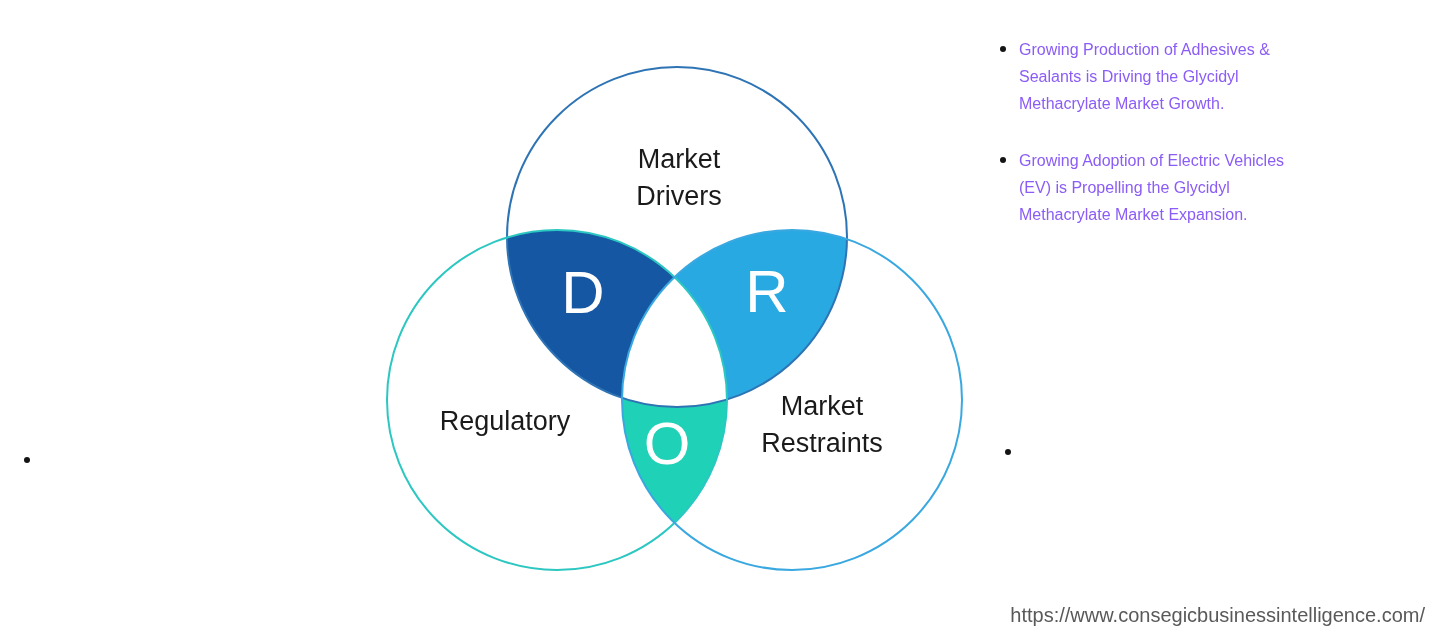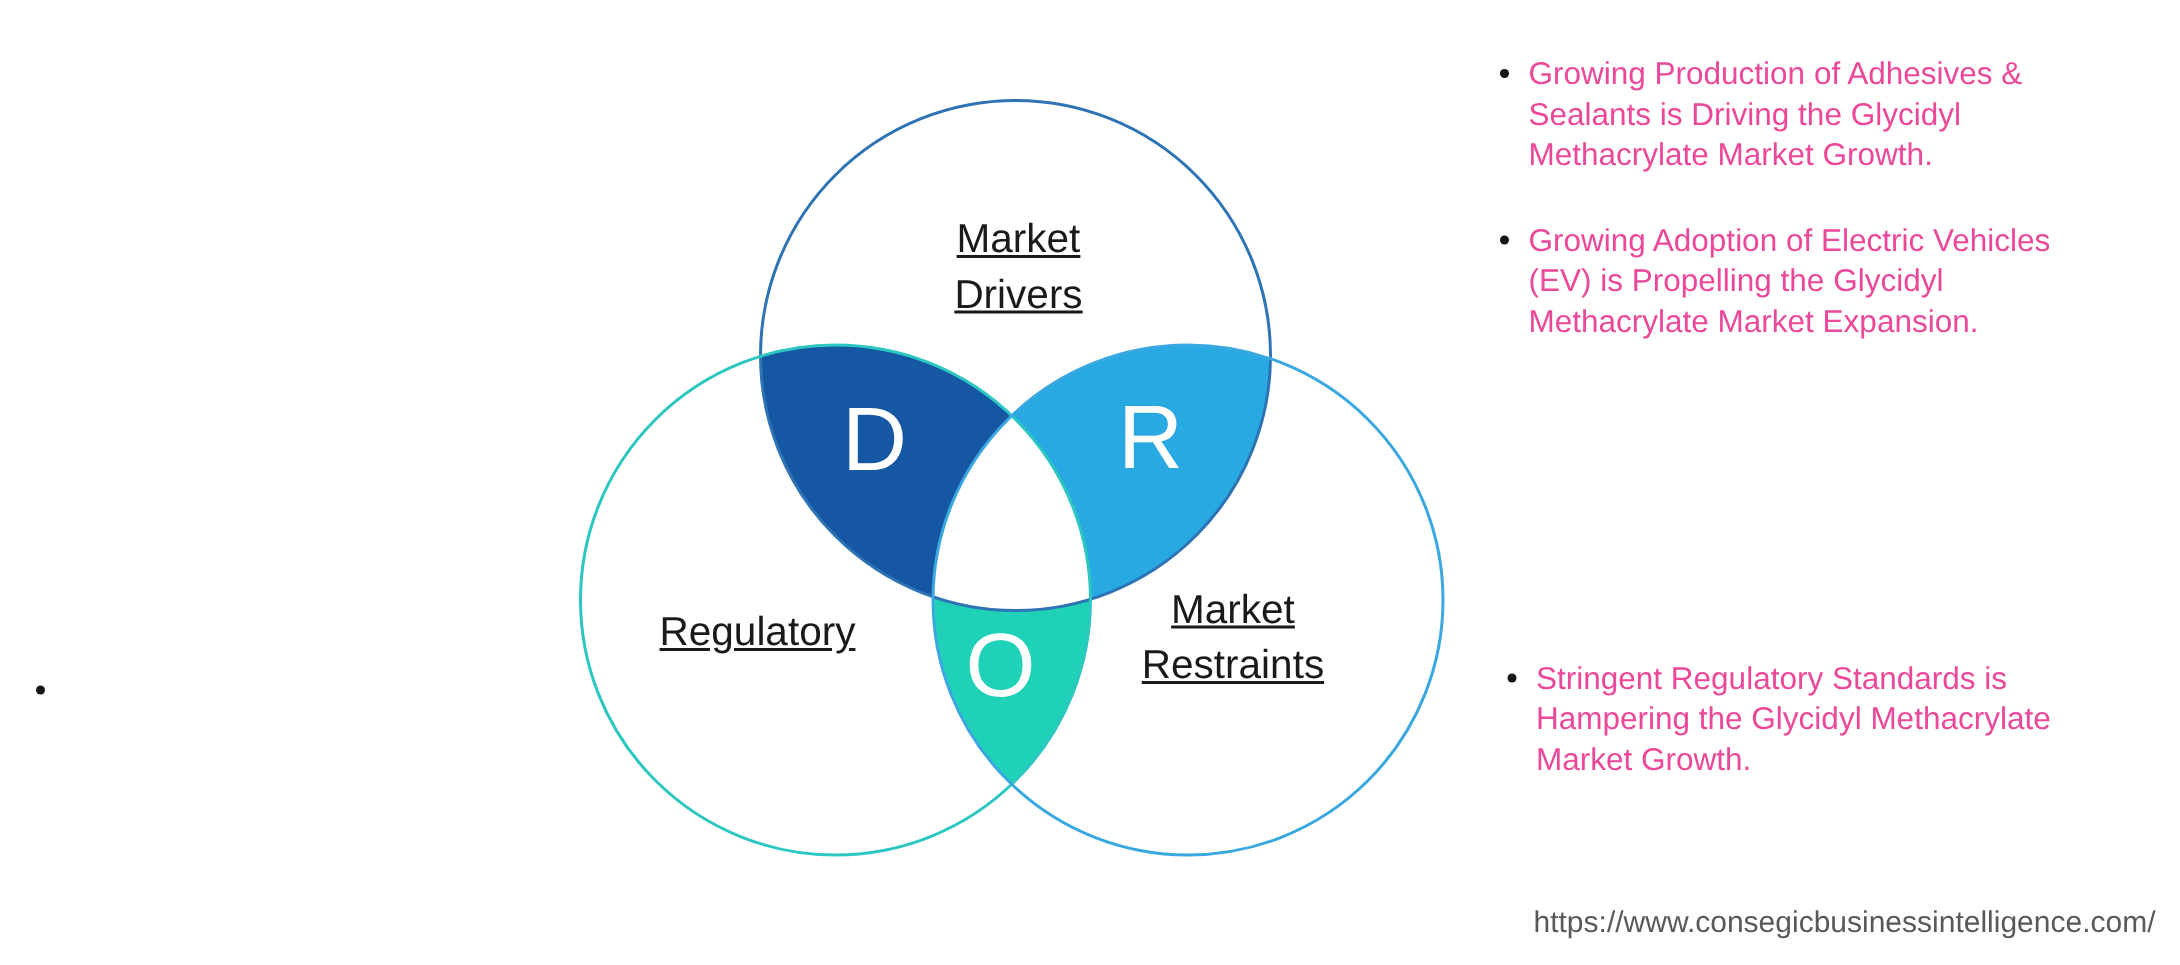--- a/index.html
+++ b/index.html
@@ -19,50 +19,49 @@
     fill: #ffffff;
   }
   .circle-label {
     position: absolute;
     width: 220px;
     text-align: center;
     font-size: 27px;
     line-height: 37px;
     color: #1a1a1a;
     white-space: pre-line;
-    text-decoration: underline;
   }
   .label-drivers     { left: 569px; top: 141px; }
   .label-opportunity { left: 395px; top: 403px; }
   .label-restraints  { left: 712px; top: 388px; }
   .bullet-block { position: absolute; }
   .bullet-block ul { list-style: none; margin: 0; padding: 0; }
   .bullet-block li { display: flex; align-items: flex-start; margin: 0 0 30px 0; }
   .bullet-block li:last-child { margin-bottom: 0; }
   .bullet-dot {
     flex: 0 0 auto;
     width: 6px; height: 6px;
     margin: 10px 13px 0 0;
     border-radius: 50%;
     background: #141414;
     font-size: 0;
     overflow: hidden;
   }
   .bullet-text {
-    font-size: 21px;
+    font-size: 16px;
     line-height: 27px;
-    color: #ec4899;
+    color: #8b5cf6;
     white-space: pre-line;
   }
   .block-top-right    { left: 1000px; top: 36px;  width: 450px; }
   .block-left         { left: 24px;   top: 447px; width: 345px; }
   .block-bottom-right { left: 1005px; top: 439px; width: 445px; }
   .source-url {
     position: absolute;
-    right: 16px;
+    right: 28px;
     top: 602px;
     font-size: 20px;
     line-height: 26px;
     color: #595959;
   }
 </style>
 </head>
 <body>
 
 <div class="canvas">
@@ -135,22 +134,19 @@
       <li>
         <span class="bullet-dot"></span>
       </li>
     </ul>
   </div>
 
   <div class="bullet-block block-bottom-right">
     <ul>
       <li>
         <span class="bullet-dot"></span>
-        <span class="bullet-text">Stringent Regulatory Standards is
-Hampering the Glycidyl Methacrylate
-Market Growth.</span>
       </li>
     </ul>
   </div>
 
   <div class="source-url">https://www.consegicbusinessintelligence.com/</div>
 
 </div>
 
 </body></html>

